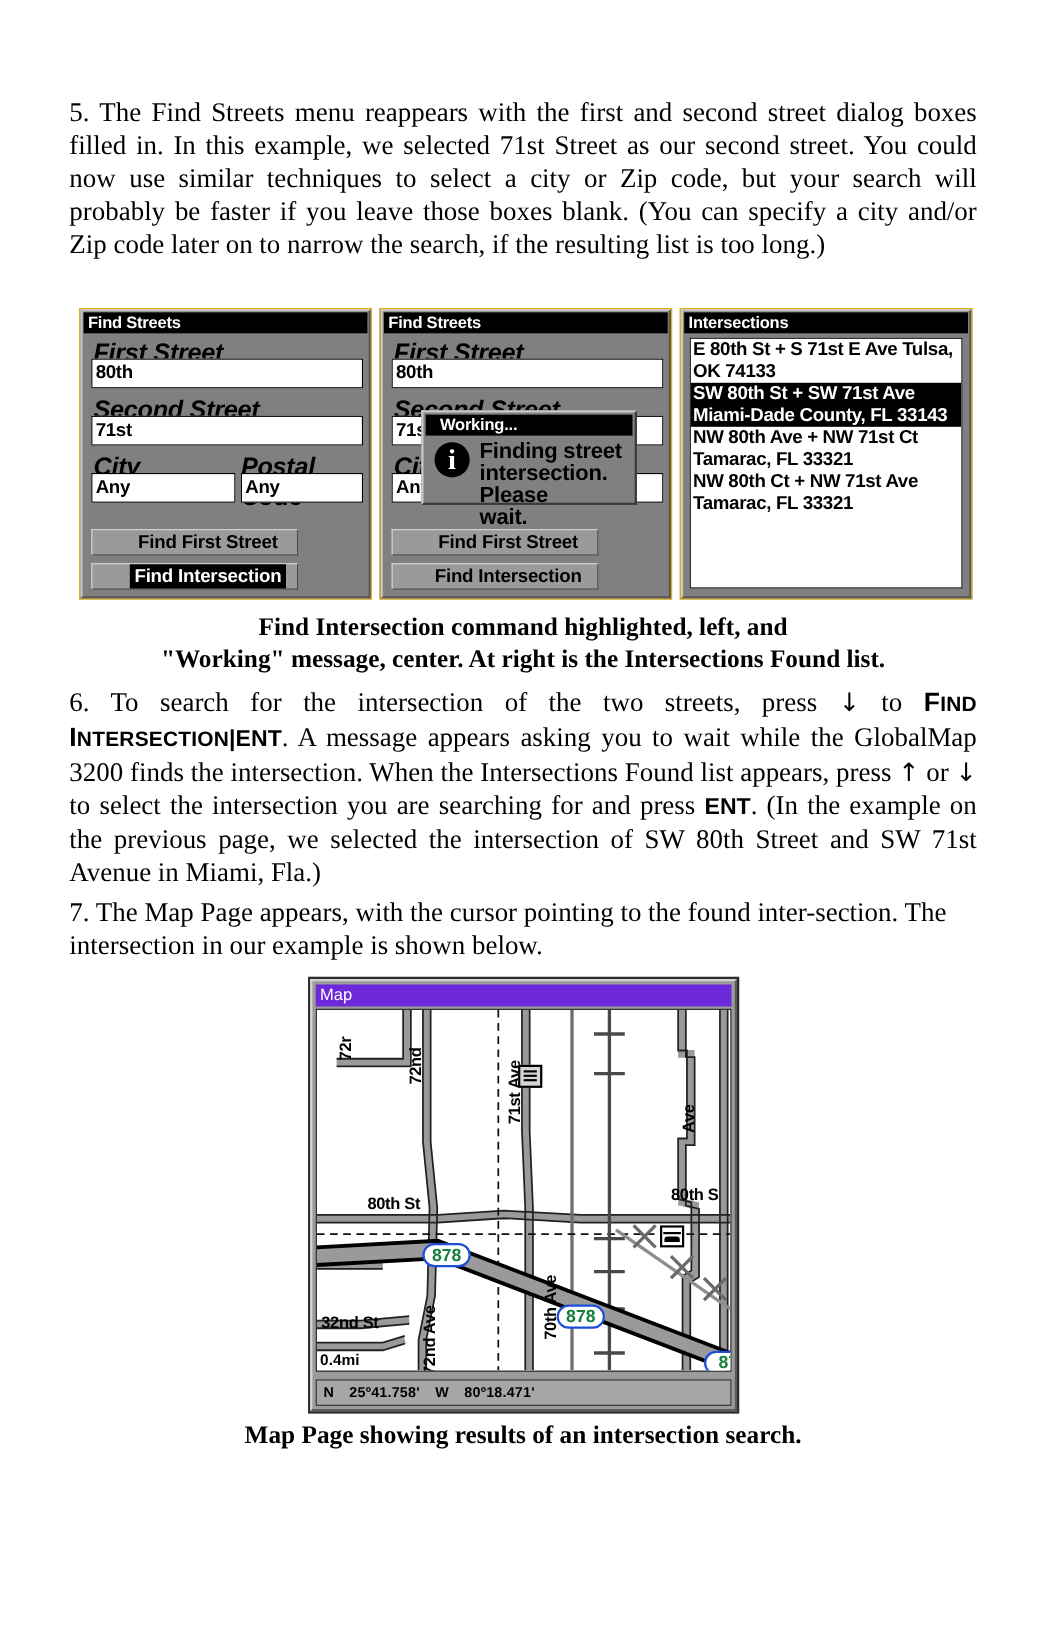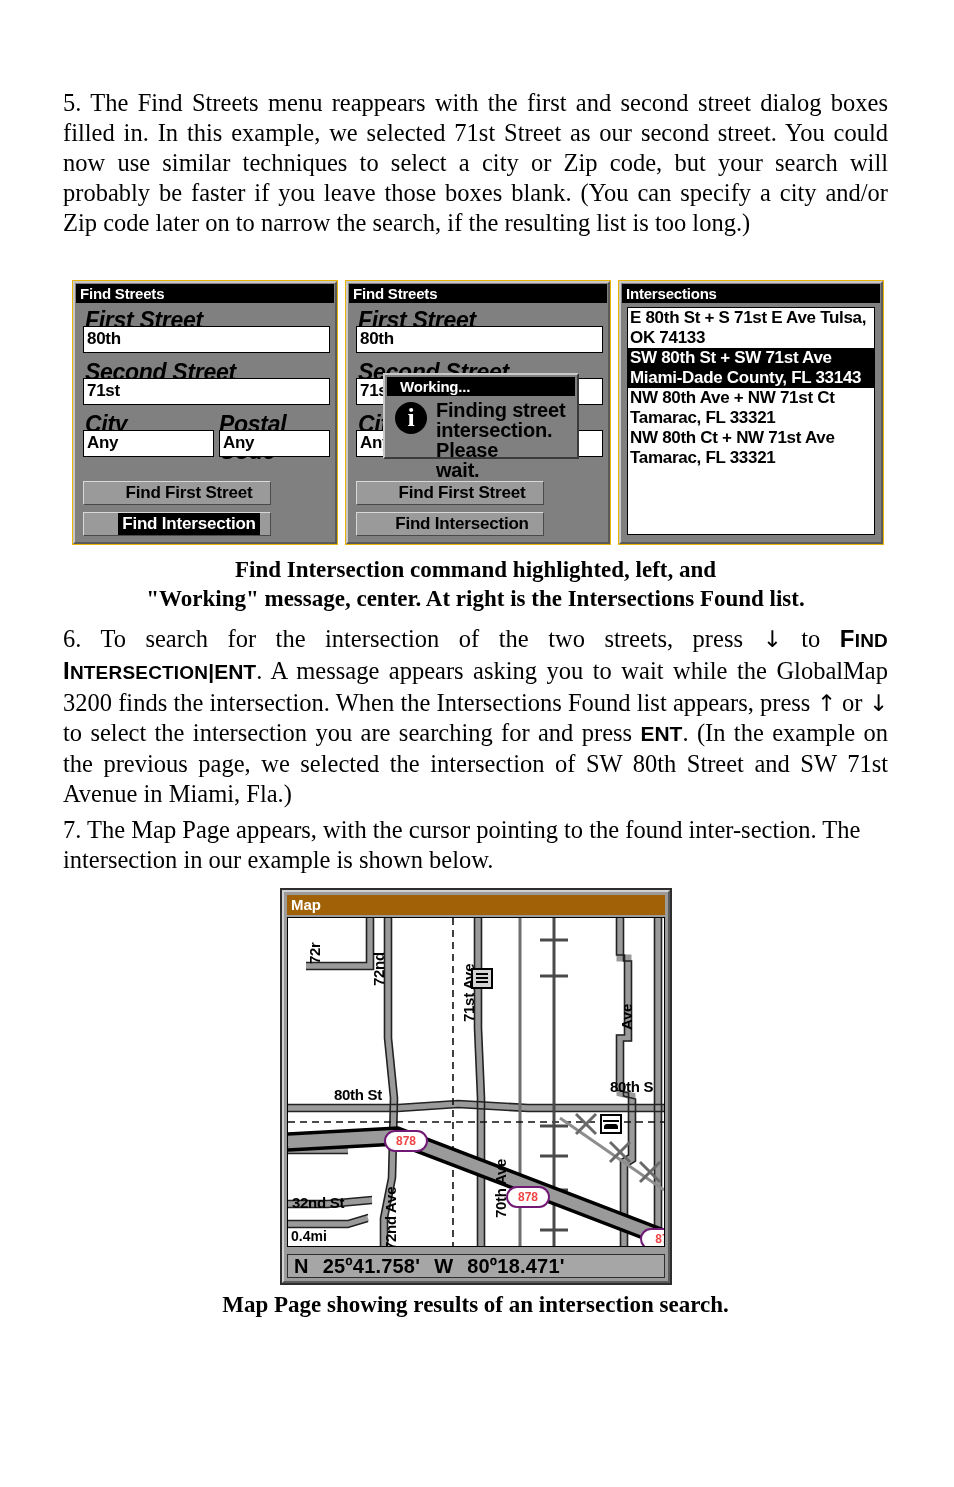--- a/index.html
+++ b/index.html
@@ -99,43 +99,43 @@
 
   
   .map-shot{
     position:absolute;left:280px;top:888px;width:392px;height:397px;
     border:2px solid #2e2e2e;background:#9b9b9b;box-sizing:border-box;
     font-family:"Liberation Sans","DejaVu Sans",sans-serif;
   }
   .map-shot .mframe{position:absolute;left:0;top:0;right:0;bottom:0;
     border:2px solid #d2d2d2;border-right-color:#5a5a5a;border-bottom-color:#5a5a5a;box-sizing:border-box;}
   .map-title{
-    position:absolute;left:5px;right:5px;top:5px;height:20px;background:#a16207;
-    color:#fff;font-weight:bold;font-size:15px;line-height:20px;padding-left:4px;
+    position:absolute;left:5px;right:5px;top:5px;height:20px;background:#6d28d9;
+    color:#fff;font-weight:normal;font-size:15px;line-height:20px;padding-left:4px;
     box-sizing:border-box;
   }
   .map-canvas{
     position:absolute;left:5px;top:27px;width:378px;height:330px;
     background:#fff;border:1px solid #000;box-sizing:border-box;overflow:hidden;
   }
   .map-status{
     position:absolute;left:5px;bottom:5px;width:378px;height:24px;
     background:#a6a6a6;border:1px solid #2e2e2e;box-sizing:border-box;
-    font-weight:bold;font-size:20px;line-height:22px;color:#000;
+    font-weight:bold;font-size:13px;line-height:22px;color:#000;
     padding-left:6px;letter-spacing:.2px;
   }
   .map-status .coordsep{display:inline-block;width:14px;}
   .popup{
     position:absolute;background:#fff;border:2px solid #000;box-sizing:border-box;
     font-weight:bold;font-size:21px;line-height:24px;color:#000;
     padding:3px 4px 4px 6px;letter-spacing:-0.4px;white-space:pre-line;
   }
   .shield{
-    position:absolute;background:#fff;border:2px solid #701a75;border-radius:11px;
-    font-weight:bold;font-size:12px;color:#ef4444;text-align:center;
+    position:absolute;background:#fff;border:2px solid #1d4ed8;border-radius:11px;
+    font-weight:bold;font-size:16px;color:#15803d;text-align:center;
     line-height:19px;width:44px;height:22px;box-sizing:border-box;
   }
   .slabel{position:absolute;font-weight:bold;font-size:15px;color:#000;letter-spacing:-0.3px;white-space:nowrap;}
   .slabel.vert{transform:rotate(-90deg);transform-origin:0 0;}
   .scalebar{position:absolute;font-weight:bold;font-size:14px;color:#000;}
   .poi{
     position:absolute;width:22px;height:20px;background:#fff;border:2px solid #000;
     box-sizing:border-box;
   }
   .poi:before{content:"";position:absolute;left:2px;top:8px;width:14px;height:5px;

